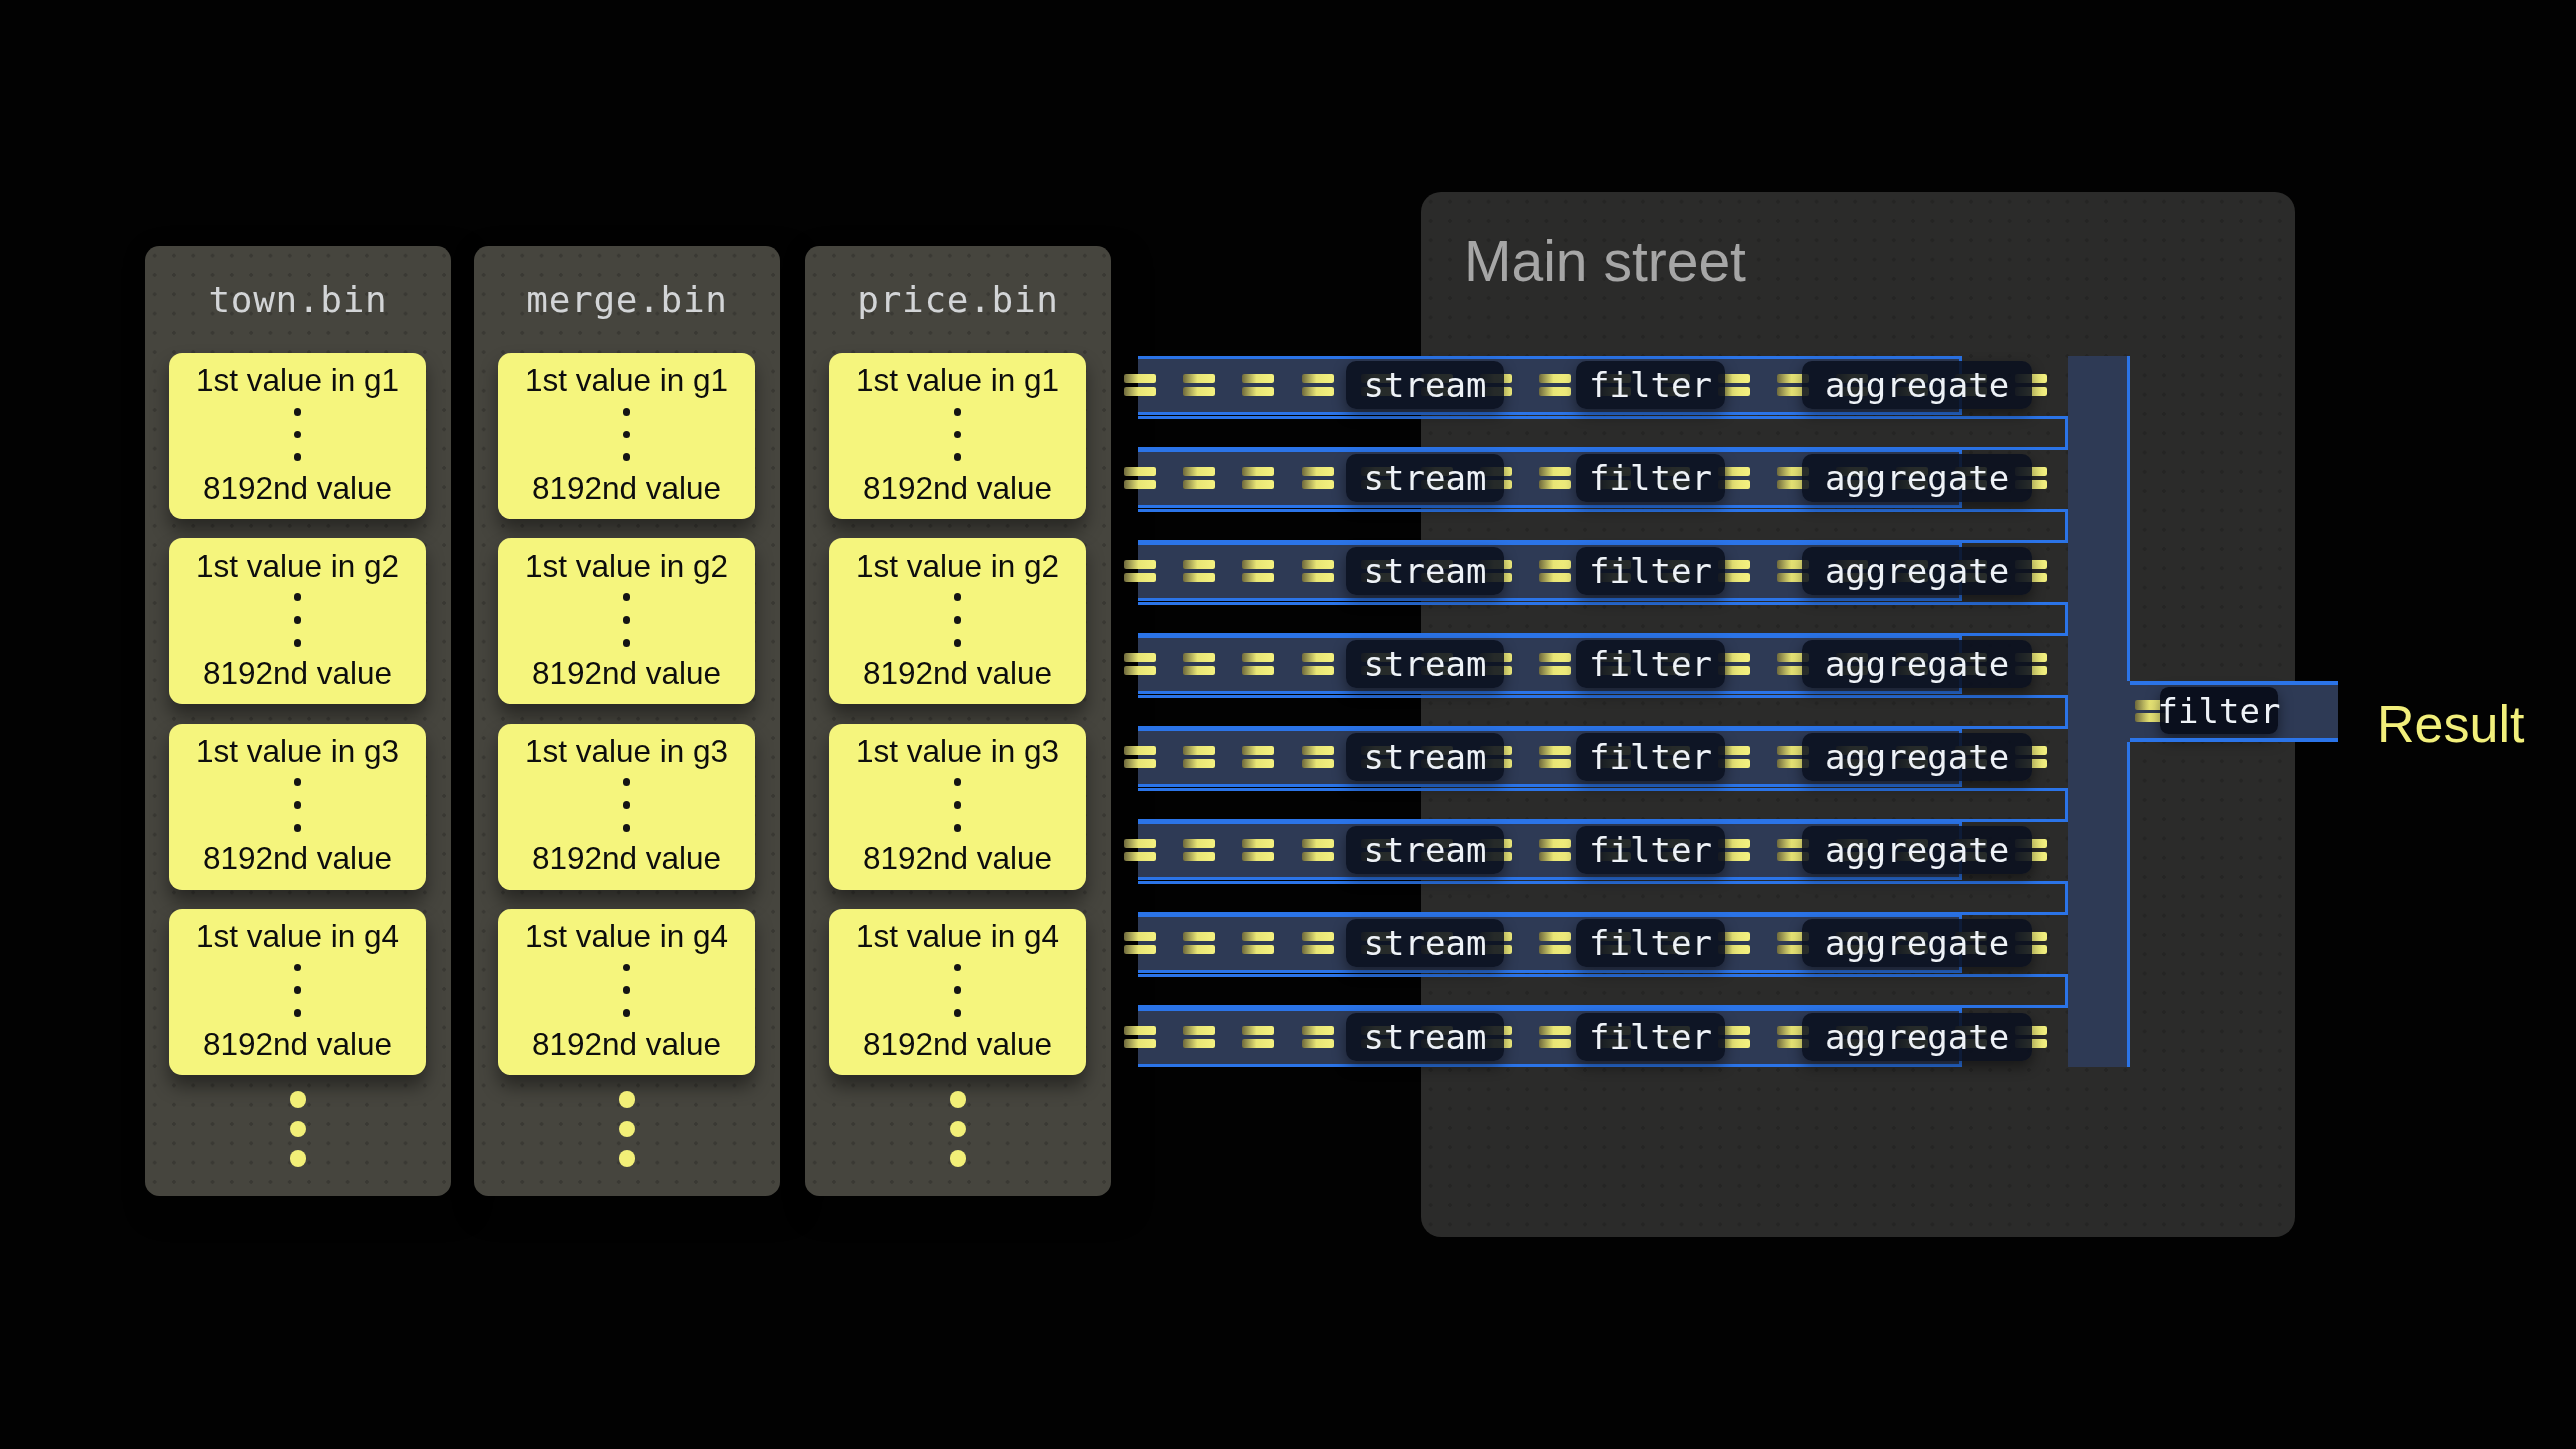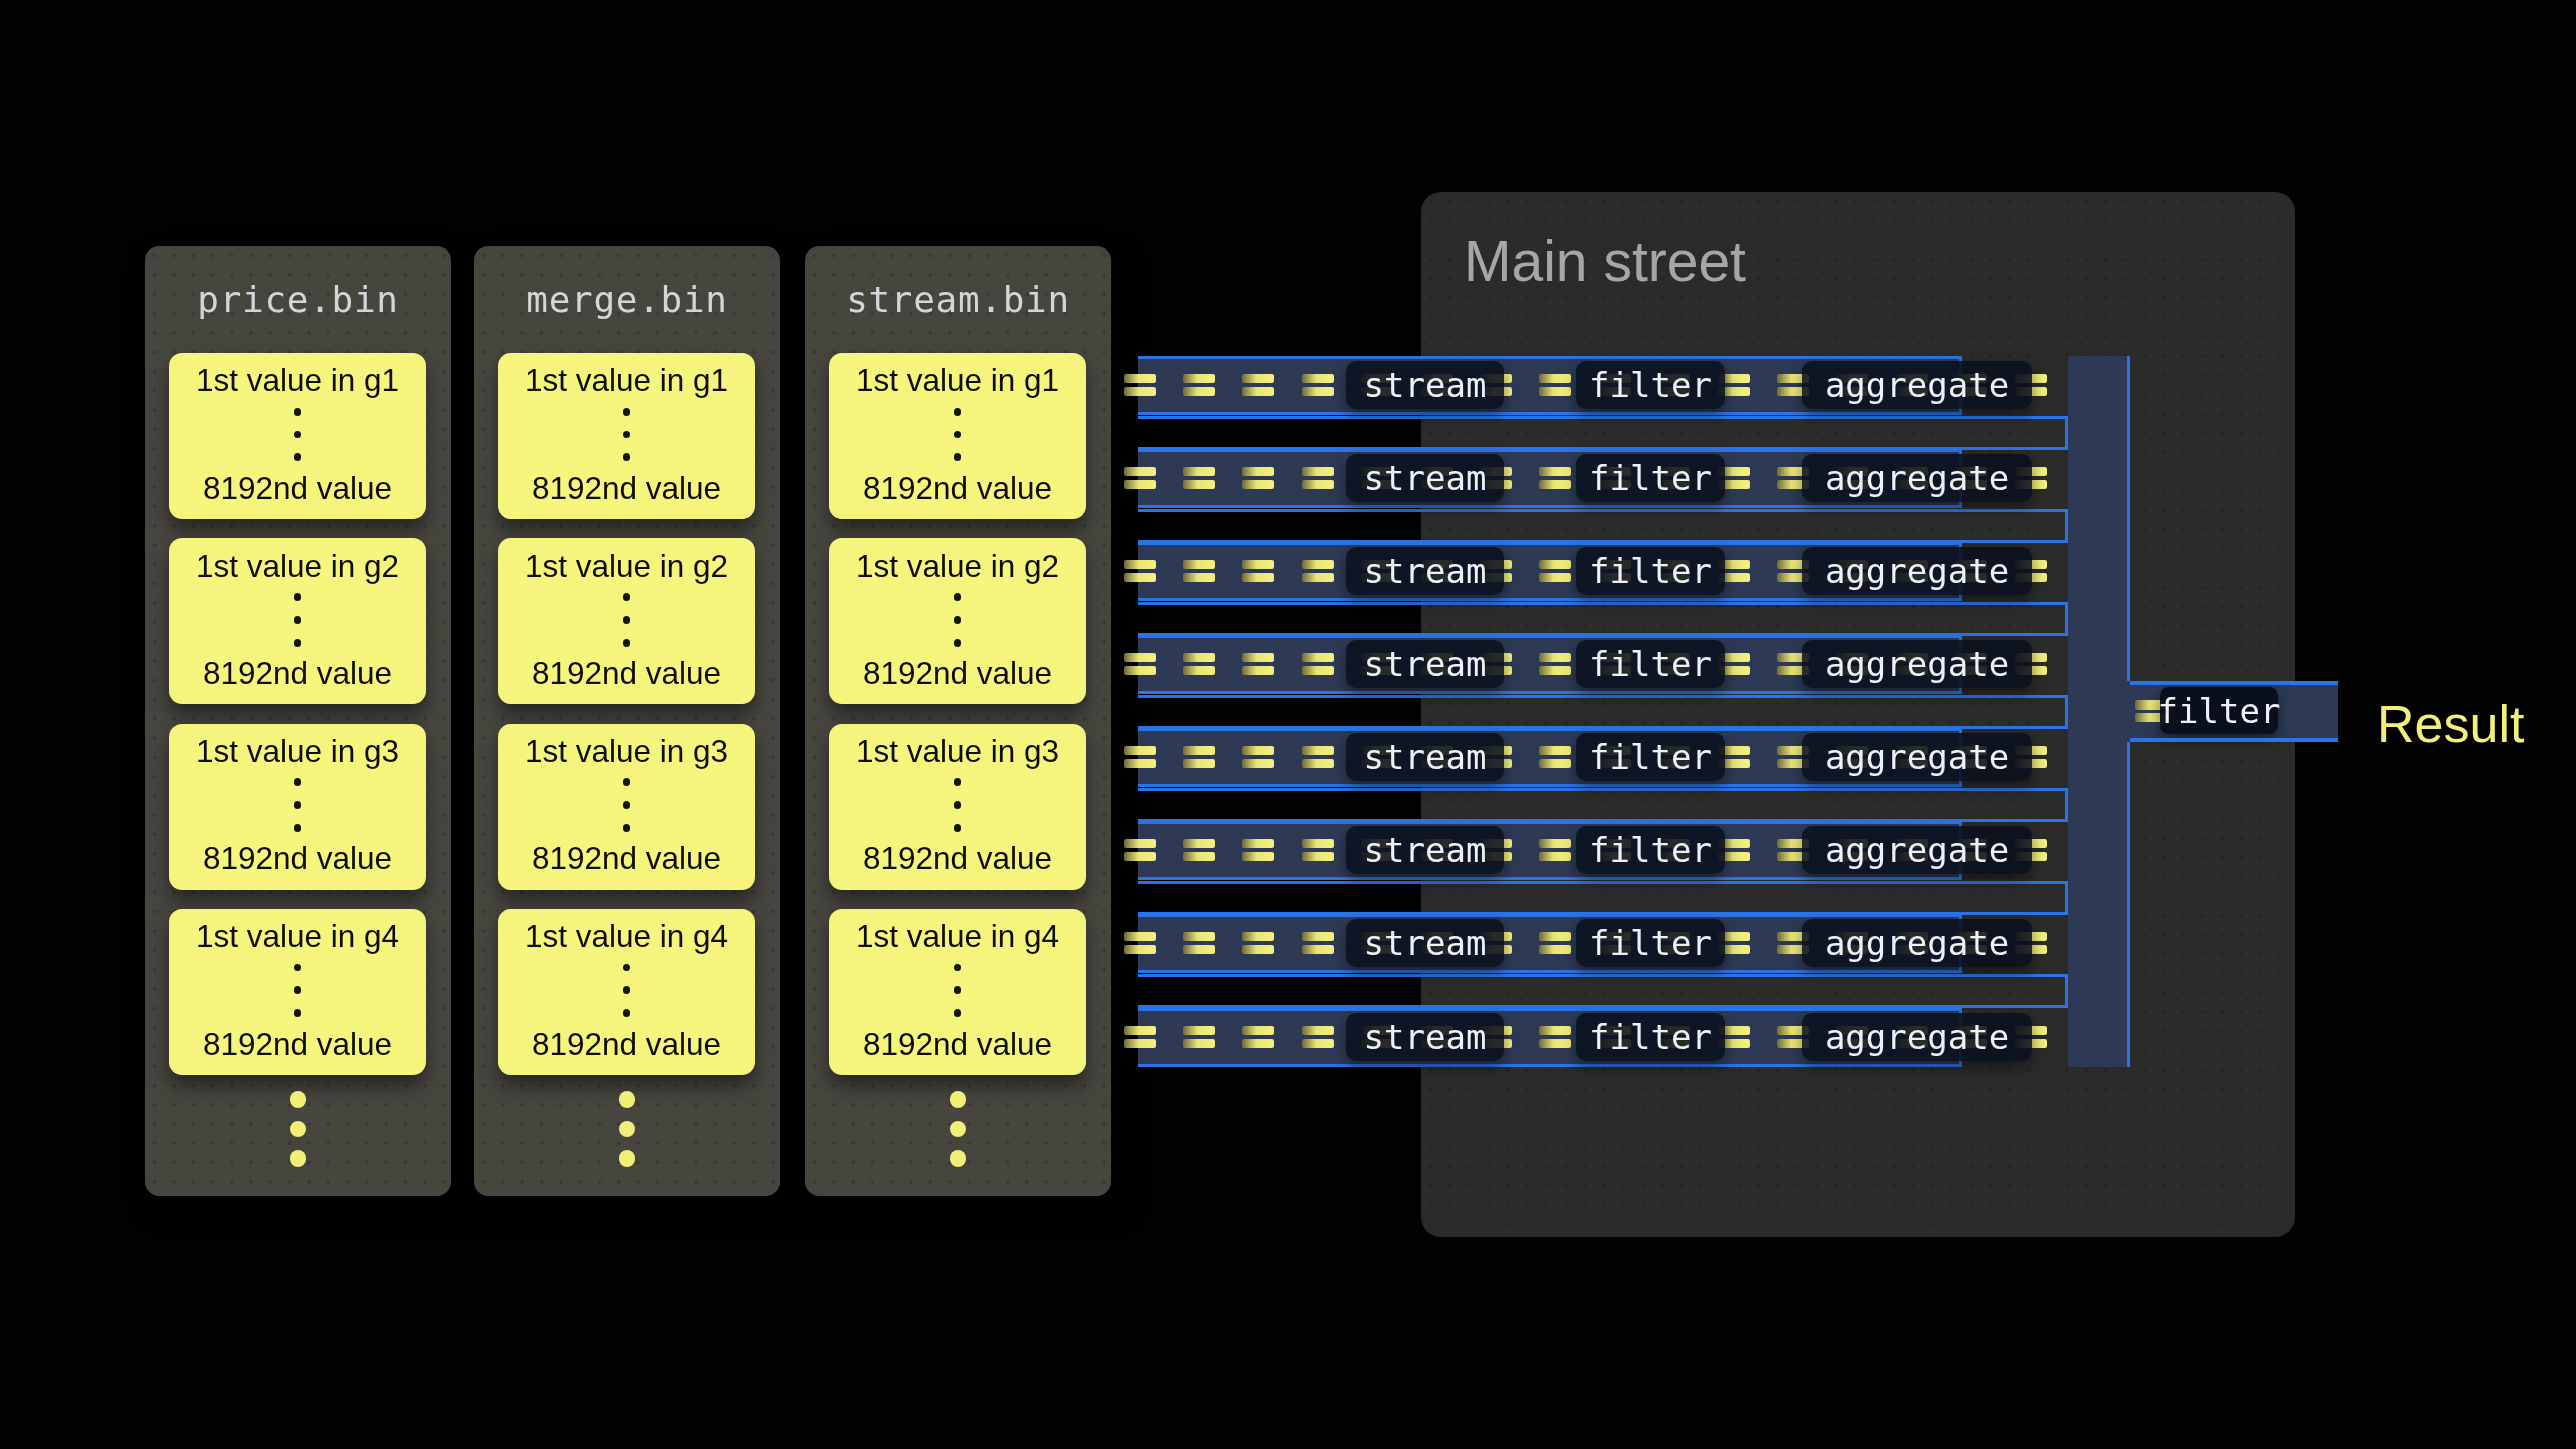--- a/index.html
+++ b/index.html
@@ -91,21 +91,21 @@
 </style>
 </head>
 <body>
 
 <div class="memory">
   <div class="memtitle">Main street</div>
 </div>
 
 <div id="files">
     <div class="filebox" style="left: 145px;">
-      <div class="filetitle">price.bin</div>
+      <div class="filetitle">town.bin</div>
       <div class="cards">
         <div class="card">
           <div>1st value in g1</div>
           <div class="cdots">
             <div class="cdot"></div>
             <div class="cdot"></div>
             <div class="cdot"></div>
           </div>
           <div>8192nd value</div>
         </div>
@@ -183,21 +183,21 @@
           <div>8192nd value</div>
         </div>
       </div>
       <div class="fdots">
         <div class="fdot"></div>
         <div class="fdot"></div>
         <div class="fdot"></div>
       </div>
     </div>
     <div class="filebox" style="left: 805px;">
-      <div class="filetitle">stream.bin</div>
+      <div class="filetitle">price.bin</div>
       <div class="cards">
         <div class="card">
           <div>1st value in g1</div>
           <div class="cdots">
             <div class="cdot"></div>
             <div class="cdot"></div>
             <div class="cdot"></div>
           </div>
           <div>8192nd value</div>
         </div>

